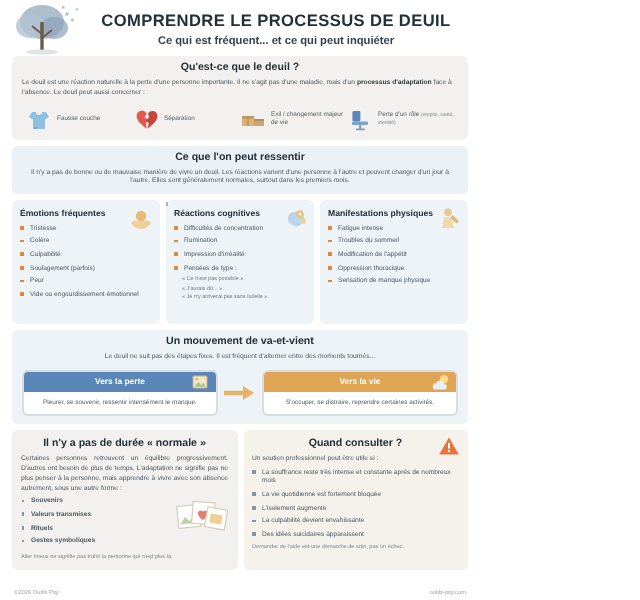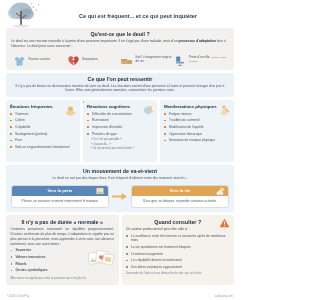--- a/index.html
+++ b/index.html
@@ -259,20 +259,21 @@
         <ellipse cx="19" cy="25" rx="8" ry="1.4" fill="#c8d3db" opacity=".6"></ellipse>
         <g fill="#9fb3c4" opacity=".75">
           <rect x="31" y="5" width="1.6" height="1.6" transform="rotate(20 31 5)"></rect>
           <rect x="34" y="8" width="1.4" height="1.4" transform="rotate(35 34 8)"></rect>
           <rect x="36" y="3" width="1.2" height="1.2" transform="rotate(10 36 3)"></rect>
           <rect x="29" y="2" width="1.3" height="1.3"></rect>
         </g>
       </svg>
     </div>
     <div class="header-text">
+      <div class="title">COMPRENDRE LE PROCESSUS DE DEUIL</div>
       <div class="subtitle">Ce qui est fréquent... et ce qui peut inquiéter</div>
     </div>
   </div>
 
   <div class="panel panel-grey">
     <div class="sec-head">Qu'est-ce que le deuil ?</div>
     <div class="body-text">
       <span>Le deuil est une réaction naturelle à la perte d'une personne importante. Il ne s'agit pas d'une maladie, mais d'un </span><b>processus d'adaptation</b><span> face à l'absence. Le deuil peut aussi concerner :</span>
     </div>
     <div class="icon-row">

